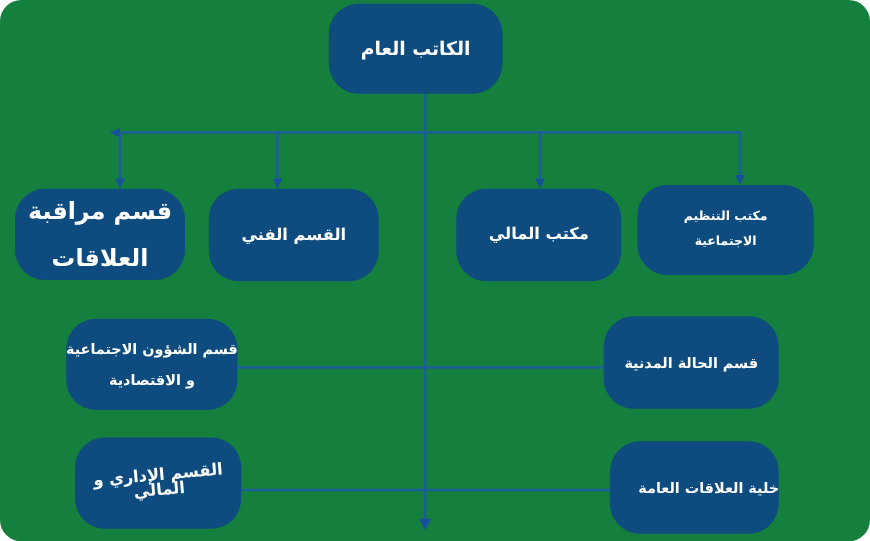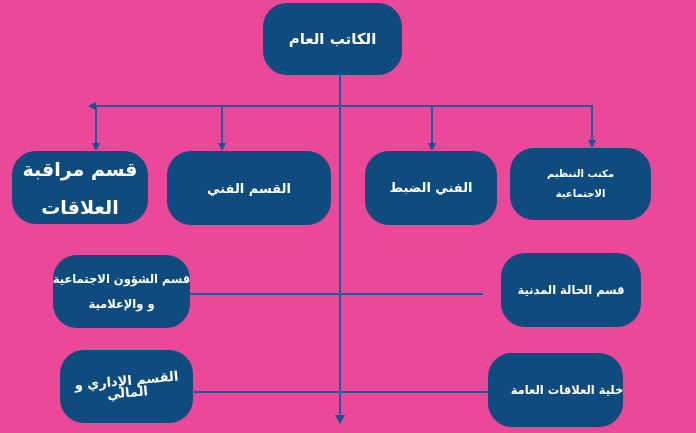--- a/index.html
+++ b/index.html
@@ -1,47 +1,48 @@
 <!DOCTYPE html>
 <html lang="ar"><head>
 <meta charset="utf-8">
 <style>
   html, body { margin: 0; padding: 0; background: #ffffff; }
   .stage {
     position: relative;
     width: 696px;
     height: 433px;
-    background: #ec4899;
+    background: #15803d;
     overflow: hidden;
     font-family: "DejaVu Sans", sans-serif;
+    border-radius: 17px;
   }
   .node {
     position: absolute;
     background: #0E4B7E;
     border-radius: 24px;
     color: #ffffff;
     font-weight: bold;
     display: flex;
     flex-direction: column;
     align-items: center;
     justify-content: center;
     text-align: center;
     direction: rtl;
     box-sizing: border-box;
     padding: 4px 8px;
   }
   .node span { display: block; white-space: nowrap; }
 
   .n-root { left: 263px; top: 3px;   width: 139px; height: 72px; font-size: 15px; }
   .n-b1   { left: 12px;  top: 151px; width: 136px; height: 73px; font-size: 19px; line-height: 2.0; }
-  .n-b2   { left: 167px; top: 151px; width: 164px; height: 74px; font-size: 13px; }
+  .n-b2   { left: 167px; top: 151px; width: 136px; height: 74px; font-size: 13px; }
   .n-b3   { left: 365px; top: 151px; width: 132px; height: 74px; font-size: 13px; line-height: 2.0; }
   .n-b4   { left: 510px; top: 148px; width: 141px; height: 72px; font-size: 10px; line-height: 2.0; }
   .n-ml   { left: 53px;  top: 255px; width: 137px; height: 73px; font-size: 11.5px; line-height: 2.15; }
-  .n-mr   { left: 483px; top: 253px; width: 140px; height: 74px; font-size: 11.5px; line-height: 2.0; margin-left: 18px; }
+  .n-mr   { left: 483px; top: 253px; width: 140px; height: 74px; font-size: 11.5px; line-height: 2.0; }
   .n-bl   { left: 60px;  top: 350px; width: 133px; height: 73px; font-size: 13px; }
   .n-br   { left: 488px; top: 353px; width: 135px; height: 74px; font-size: 11.5px; padding-left: 31px; }
   .tilt   { transform: rotate(-5deg); line-height: 0.9; }
 
   .line { position: absolute; background: #1E5C9B; }
   .lh { height: 2px; }
   .lv { width: 2px; }
 
   .arrow { position: absolute; width: 0; height: 0; }
   .a-down {
@@ -88,31 +89,31 @@
   <div class="node n-b1">
     <span>قسم مراقبة</span>
     <span>العلاقات</span>
   </div>
 
   <div class="node n-b2">
     <span>القسم الفني</span>
   </div>
 
   <div class="node n-b3">
-    <span>الفني الضبط</span>
+    <span>مكتب المالي</span>
   </div>
 
   <div class="node n-b4">
     <span>مكتب التنظيم</span>
     <span>الاجتماعية</span>
   </div>
 
   <div class="node n-ml">
     <span>قسم الشؤون الاجتماعية</span>
-    <span>و والإعلامية</span>
+    <span>و الاقتصادية</span>
   </div>
 
   <div class="node n-mr">
     <span>قسم الحالة المدنية</span>
   </div>
 
   <div class="node n-bl">
     <div class="tilt">
       <span>القسم الإداري و</span>
       <span>المالي</span>

